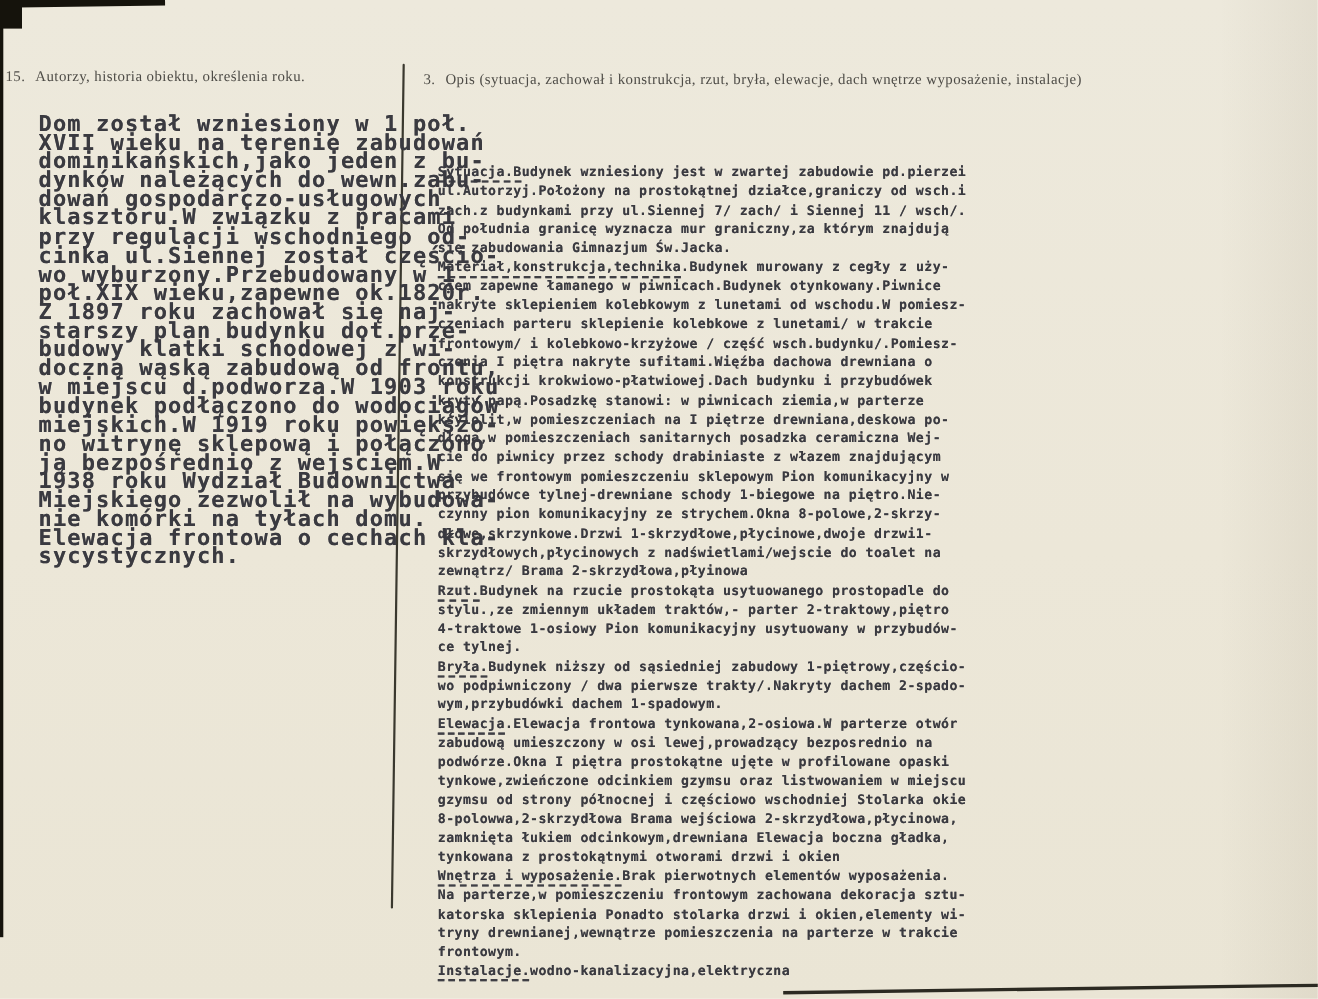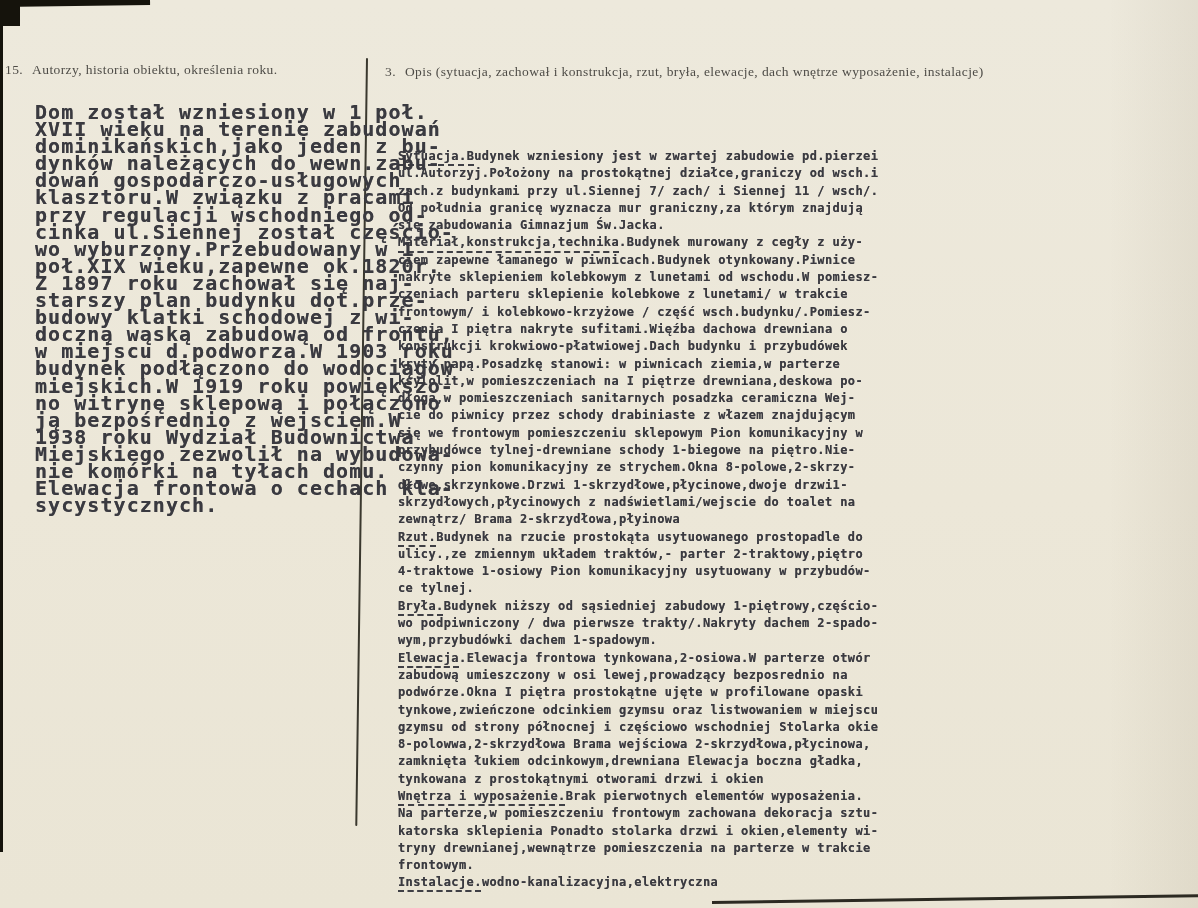--- a/index.html
+++ b/index.html
@@ -132,21 +132,21 @@
 ksylolit,w pomieszczeniach na I piętrze drewniana,deskowa po-
 dłoga,w pomieszczeniach sanitarnych posadzka ceramiczna Wej-
 cie do piwnicy przez schody drabiniaste z włazem znajdującym
 się we frontowym pomieszczeniu sklepowym Pion komunikacyjny w
 przybudówce tylnej-drewniane schody 1-biegowe na piętro.Nie-
 czynny pion komunikacyjny ze strychem.Okna 8-polowe,2-skrzy-
 dłowe,skrzynkowe.Drzwi 1-skrzydłowe,płycinowe,dwoje drzwi1-
 skrzydłowych,płycinowych z nadświetlami/wejscie do toalet na
 zewnątrz/ Brama 2-skrzydłowa,płyinowa
 <span class="hd">Rzut.</span>Budynek na rzucie prostokąta usytuowanego prostopadle do
-<span class="strike">ulicy</span>.,ze zmiennym układem traktów,- parter 2-traktowy,piętro
+<span class="strike">stylu</span>.,ze zmiennym układem traktów,- parter 2-traktowy,piętro
 4-traktowe 1-osiowy Pion komunikacyjny usytuowany w przybudów-
 ce tylnej.
 <span class="hd">Bryła.</span>Budynek niższy od sąsiedniej zabudowy 1-piętrowy,częścio-
 <span class="strike">wo pod</span>piwniczony / dwa pierwsze trakty/.Nakryty dachem 2-spado-
 wym,przybudówki dachem 1-spadowym.
 <span class="hd">Elewacja.</span>Elewacja frontowa tynkowana,2-osiowa.W parterze otwór
 <span class="strike">zabudową</span> umieszczony w osi lewej,prowadzący bezposrednio na
 podwórze.Okna I piętra prostokątne ujęte w profilowane opaski
 tynkowe,zwieńczone odcinkiem gzymsu oraz listwowaniem w miejscu
 gzymsu od strony północnej i częściowo wschodniej Stolarka okie

